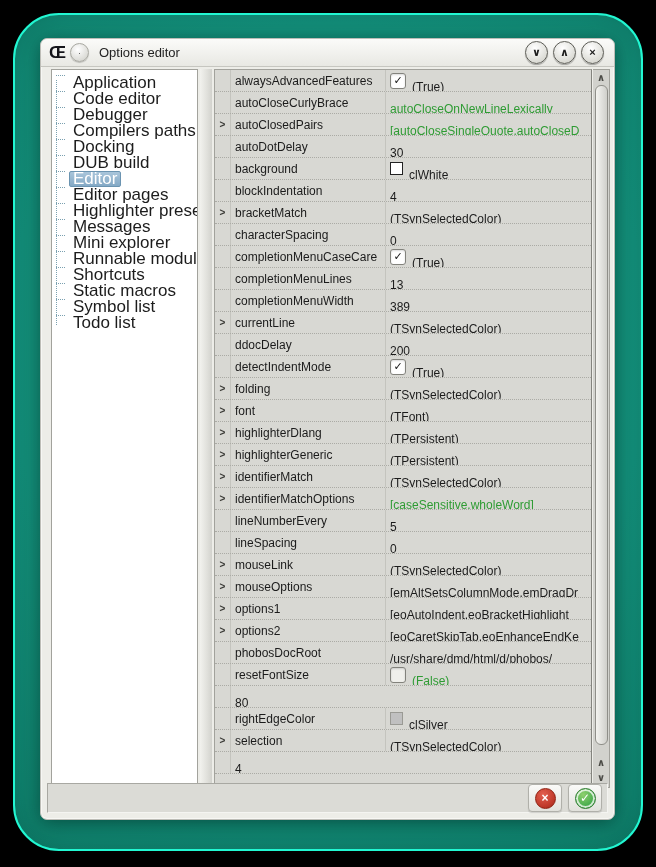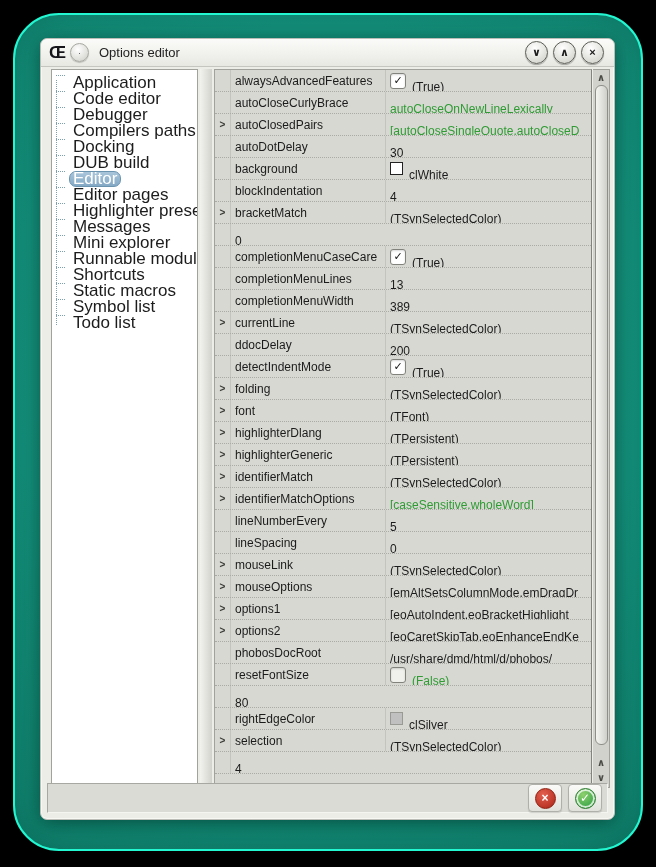--- a/index.html
+++ b/index.html
@@ -49,21 +49,21 @@
     position:absolute;left:10px;top:30px;width:147px;height:719px;
     background:#ffffff;border:1px solid #a2a29c;box-sizing:border-box;
     overflow:hidden;padding-top:5px;
   }
   .tree-guide{position:absolute;left:4px;top:10px;width:1px;height:245px;border-left:1px dotted #7aa0b0;}
   .tree-item{height:16px;display:flex;align-items:flex-start;font-size:17px;color:#1c1c1c;white-space:nowrap;}
   .stub{width:9px;margin-left:4px;border-top:1px dotted #7aa0b0;flex:0 0 auto;margin-right:4px;}
   .lab{padding:0 3px;border:1px solid transparent;line-height:14px;}
   .lab.sel{
     background:linear-gradient(#a9c5da,#84a9c5);
-    border:1px solid #6b94b1;border-radius:7px;color:#ffffff;
+    border:1px solid #6b94b1;border-radius:2px;color:#ffffff;
   }
   
   .splitter{position:absolute;left:159px;top:30px;width:12px;height:719px;
     background:linear-gradient(90deg,#f2f2ee,#e0e0db 60%,#d2d2cd);}
   
   .grid{
     position:absolute;left:173px;top:30px;width:378px;height:719px;
     background:#d8d8d3;border:1px solid #a2a29c;border-right:1px solid #84847e;
     box-sizing:border-box;overflow:hidden;font-size:12px;color:#1b1b1b;
   }
@@ -255,20 +255,21 @@
       </div>
       <div class="prow">
         <span class="exp">&gt;</span>
         <span class="pname">bracketMatch</span>
         <span class="pval">
           <span class="vtext">(TSynSelectedColor)</span>
         </span>
       </div>
       <div class="prow">
         <span class="exp"></span>
+        <span class="pname">characterSpacing</span>
         <span class="pval">
           <span class="vtext">0</span>
         </span>
       </div>
       <div class="prow">
         <span class="exp"></span>
         <span class="pname">completionMenuCaseCare</span>
         <span class="pval">
           <span class="cbx">✓</span>
           <span class="vtext">(True)</span>

